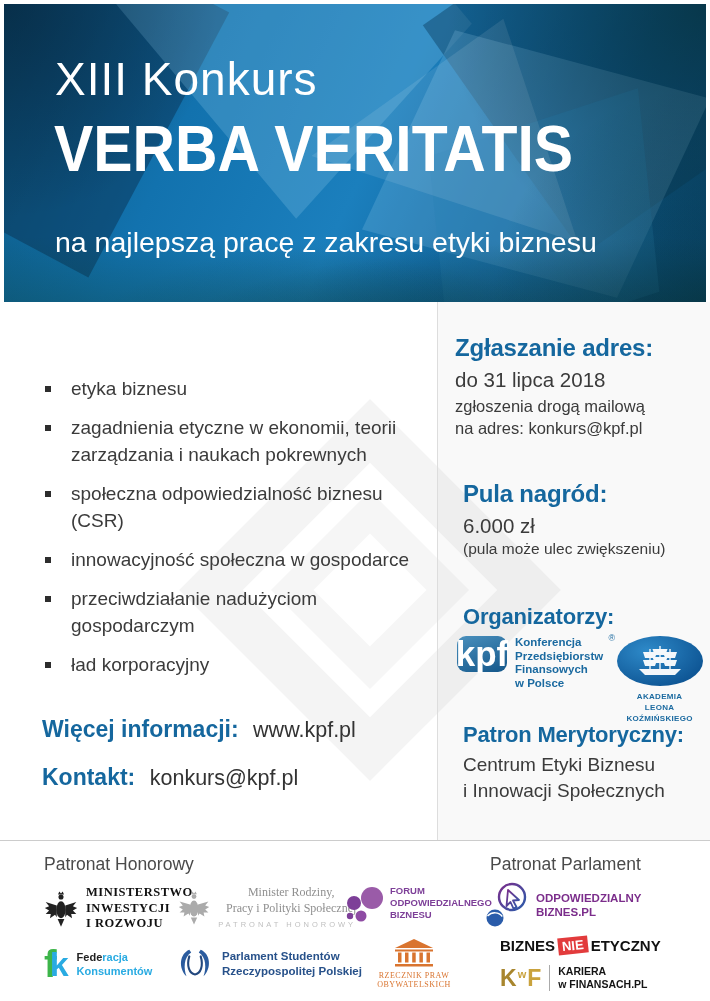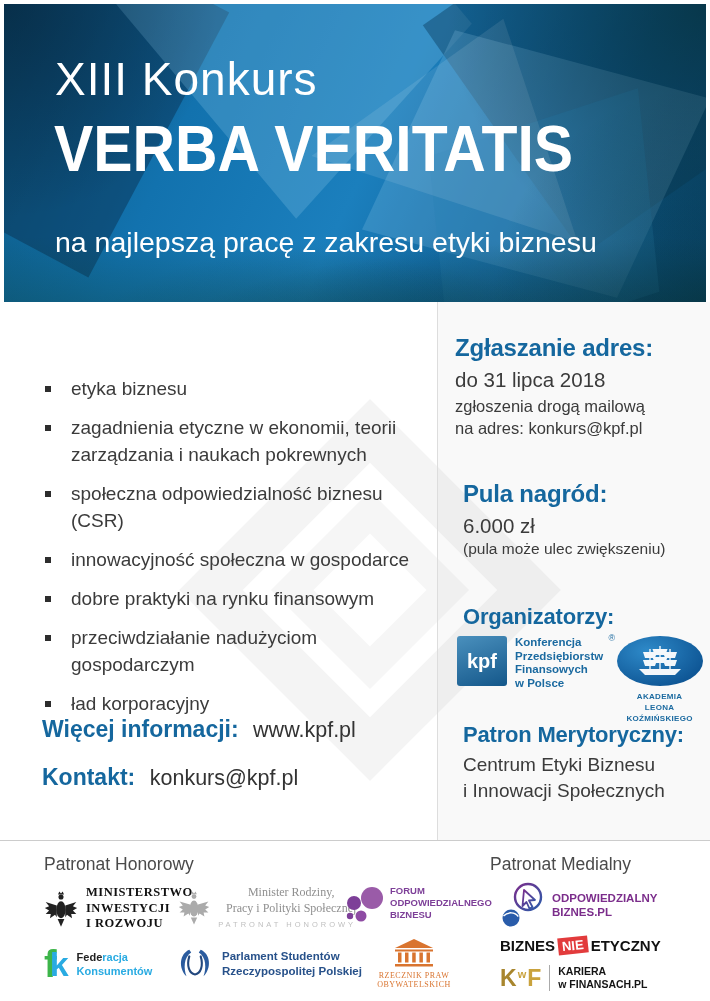--- a/index.html
+++ b/index.html
@@ -48,21 +48,21 @@
   .info-value { color:#333; font-size:21.5px; font-weight:400; margin-left:10px; }
 
   .submission-heading { left:455px; top:32px; font-size:24px; }
   .submission-deadline { position:absolute; left:455px; top:66px; font-size:20.5px; color:#3b3b3b; }
   .submission-note { position:absolute; left:455px; top:94px; font-size:16.5px; line-height:1.32; color:#3b3b3b; white-space:pre-line; }
   .prize-heading { left:463px; top:178px; font-size:24px; }
   .prize-amount { position:absolute; left:463px; top:212px; font-size:20.5px; color:#3b3b3b; }
   .prize-note { position:absolute; left:463px; top:238px; font-size:15.5px; color:#3b3b3b; }
   .organizers-heading { left:463px; top:302px; font-size:22px; }
   .org-logos { position:absolute; left:457px; top:334px; width:247px; display:flex; align-items:flex-start; }
-  .kpf-mark { width:50px; height:50px; flex:0 0 50px; background:linear-gradient(160deg,#4a90bd,#14578a); color:#fff; font-size:20px; font-weight:700; display:flex; align-items:center; justify-content:center; border-radius:3px; }
+  .kpf-mark { width:50px; height:36px; flex:0 0 50px; background:linear-gradient(160deg,#4a90bd,#14578a); color:#fff; font-size:35px; font-weight:700; display:flex; align-items:center; justify-content:center; border-radius:9px; }
   .kpf-text { margin-left:8px; font-size:11.5px; font-weight:700; color:#1b6aa0; line-height:1.18; white-space:pre-line; position:relative; padding-right:12px; }
   .kpf-reg { position:absolute; right:0; top:-3px; font-size:9px; font-weight:400; }
   .alk { margin-left:auto; width:94px; text-align:center; }
   .alk-ellipse { width:86px; height:50px; border-radius:50%; background:radial-gradient(ellipse at 35% 30%, #2e8ac9, #0f5796 75%); margin:0 auto; display:flex; align-items:center; justify-content:center; }
   .alk-name { margin-top:5px; font-size:8px; font-weight:700; color:#1b6aa0; line-height:1.4; white-space:pre-line; letter-spacing:0.3px; }
   .patron-heading { left:463px; top:420px; font-size:22px; }
   .patron-name { position:absolute; left:463px; top:450px; font-size:19px; line-height:1.35; color:#3b3b3b; white-space:pre-line; }
 
   
   .footer { position:absolute; top:840px; left:0; width:710px; height:161px; background:#fff; border-top:1px solid #ccc; }
@@ -80,21 +80,21 @@
   .fob-text { margin-left:4px; margin-bottom:8px; font-size:9.5px; font-weight:800; color:#7d3f98; line-height:1.25; white-space:pre-line; }
   .logo-fk { left:44px; top:104px; }
   .fk-f { font-size:38px; font-weight:700; color:#3db54a; line-height:1; }
   .fk-k { font-size:34px; font-weight:700; color:#29abe2; margin-left:-7px; line-height:1; }
   .fk-text { margin-left:8px; font-size:11px; font-weight:700; line-height:1.3; }
   .fk-dark { color:#222; } .fk-blue { color:#29abe2; }
   .logo-psrp { left:176px; top:104px; }
   .psrp-text { margin-left:8px; font-size:11.5px; font-weight:700; color:#27518a; line-height:1.3; white-space:pre-line; }
   .logo-rpo { left:344px; top:98px; width:140px; display:block; text-align:center; }
   .rpo-name { margin-top:4px; font-family:"Liberation Serif", serif; font-size:8px; color:#d9742f; letter-spacing:0.5px; }
-  .logo-odp { left:500px; top:40px; }
+  .logo-odp { left:484px; top:40px; }
   .odp-text { margin-left:6px; font-size:11.5px; font-weight:800; color:#7b2d8b; line-height:1.25; white-space:pre-line; }
   .logo-bn { left:500px; top:96px; font-size:15px; font-weight:800; color:#111; }
   .bn-nie { display:inline-block; background:#e23b3c; color:#fff; padding:1px 4px; transform:rotate(-6deg); margin:0 3px; font-size:13px; }
   .logo-kwf { left:500px; top:124px; }
   .kwf-k { font-size:23px; font-weight:700; color:#a8862e; line-height:1; }
   .kwf-w { font-size:11px; font-weight:700; color:#c9a23d; margin:0 1px; align-self:flex-start; padding-top:3px; }
   .kwf-f { font-size:23px; font-weight:700; color:#c9a23d; line-height:1; }
   .kwf-div { width:1px; height:26px; background:#aaa; margin:0 8px; }
   .kwf-name { font-size:10.5px; font-weight:700; color:#141414; line-height:1.2; white-space:pre-line; }
 </style>
@@ -124,21 +124,20 @@
       <div class="wm2"></div>
     </div>
     <div class="right-panel"></div>
 
     <ul class="topics">
       <li>etyka biznesu</li>
       <li>zagadnienia etyczne w ekonomii, teorii
 zarządzania i naukach pokrewnych</li>
       <li>społeczna odpowiedzialność biznesu (CSR)</li>
       <li>innowacyjność społeczna w gospodarce</li>
-      <li>dobre praktyki na rynku finansowym</li>
       <li>przeciwdziałanie nadużyciom
 gospodarczym</li>
       <li>ład korporacyjny</li>
     </ul>
 
     <div class="info-line more-info">
       <span class="info-label">Więcej informacji:</span>
       <span class="info-value">www.kpf.pl</span>
     </div>
     <div class="info-line contact">
@@ -184,21 +183,21 @@
       </div>
     </div>
 
     <h3 class="sec patron-heading">Patron Merytoryczny:</h3>
     <div class="patron-name">Centrum Etyki Biznesu
 i Innowacji Społecznych</div>
   </div>
 
   <div class="footer">
     <div class="pat-heading honorary-heading">Patronat Honorowy</div>
-    <div class="pat-heading media-heading">Patronat Medialny</div>
+    <div class="pat-heading media-heading">Patronat Parlament</div>
 
     <div class="flogo logo-min">
       <svg width="34" height="44" viewBox="0 0 40 46">
         <g fill="#222222">
           <path d="M16.5 7 L18 3.5 L20 6 L22 3.5 L23.5 7 Z"></path>
           <circle cx="20" cy="10" r="3"></circle>
           <ellipse cx="20" cy="25" rx="5.5" ry="10"></ellipse>
           <path d="M15 20 L2 16 L6 21 L1 23 L6 26 L2 30 L8 30 L7 35 L13 31 L15 34 Z"></path>
           <path d="M25 20 L38 16 L34 21 L39 23 L34 26 L38 30 L32 30 L33 35 L27 31 L25 34 Z"></path>
           <path d="M16 36 L20 45 L24 36 Z"></path>

